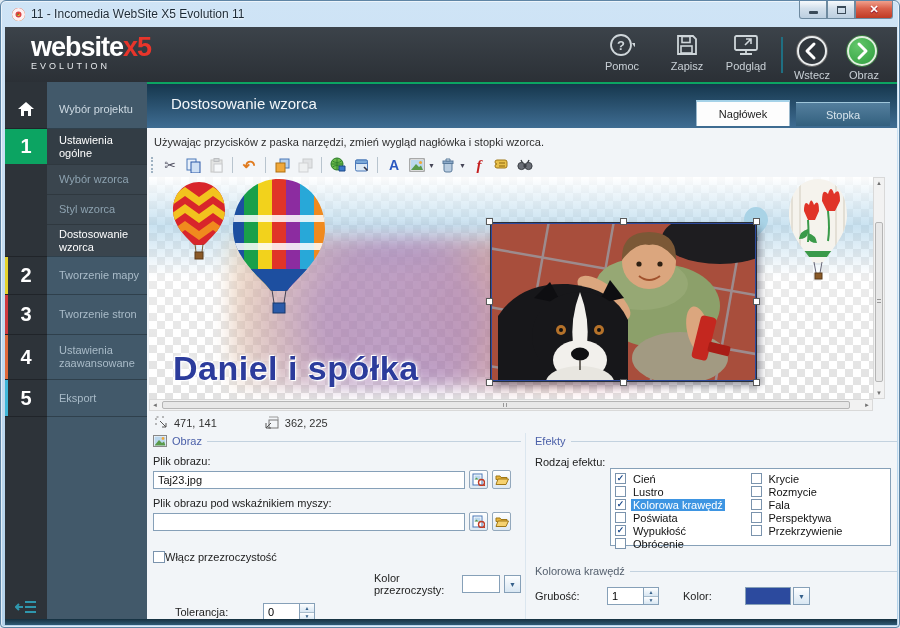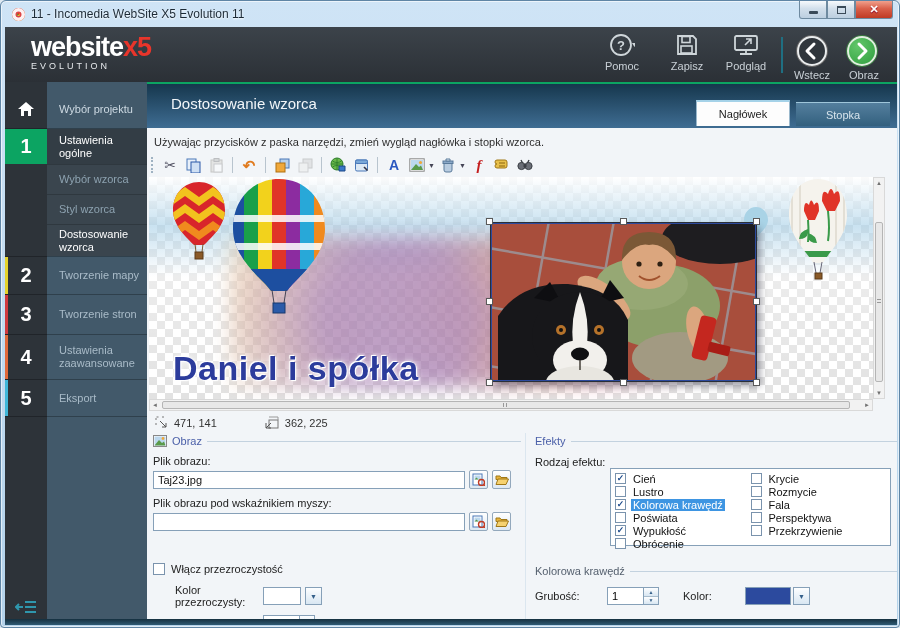--- a/index.html
+++ b/index.html
@@ -595,25 +595,25 @@
               <line x1="11.5" y1="11.5" x2="13" y2="13" stroke="#c03a24" stroke-width="1.6"></line>
             </svg>
           </div>
           <div class="fbtn">
             <svg width="14" height="12" viewBox="0 0 14 12">
               <path d="M1,2 h4 l1,1.5 h6 v2 h-11 z" fill="#e8b33a" stroke="#a07818"></path>
               <path d="M1,10.5 L3,5 h10.5 L11,10.5 Z" fill="#f6d270" stroke="#a07818"></path>
             </svg>
           </div>
         </div>
-        <div class="row" style="margin-top:32px;gap:6px;">
+        <div class="row" style="margin-top:20px;">
           <span class="cb"></span>
           <span class="flabel">Włącz przezroczystość</span>
         </div>
-        <div class="row" style="margin-top:9px;">
+        <div class="row" style="margin-top:9px;justify-content:flex-end;">
           <span class="flabel" style="margin-left:22px;width:88px;">Kolor przezroczysty:</span>
           <div class="swatch" style="width: 38px; background-color: rgb(255, 255, 255);"></div>
           <div class="dropbtn" style="margin-left:4px;">▼</div>
         </div>
         <div class="row" style="margin-top:7px;">
           <span class="flabel" style="margin-left:22px;width:88px;">Tolerancja:</span>
           <div class="spin">
             <input value="0" style="">
             <div class="spinbtns">
                 <div class="sb">▲</div>

